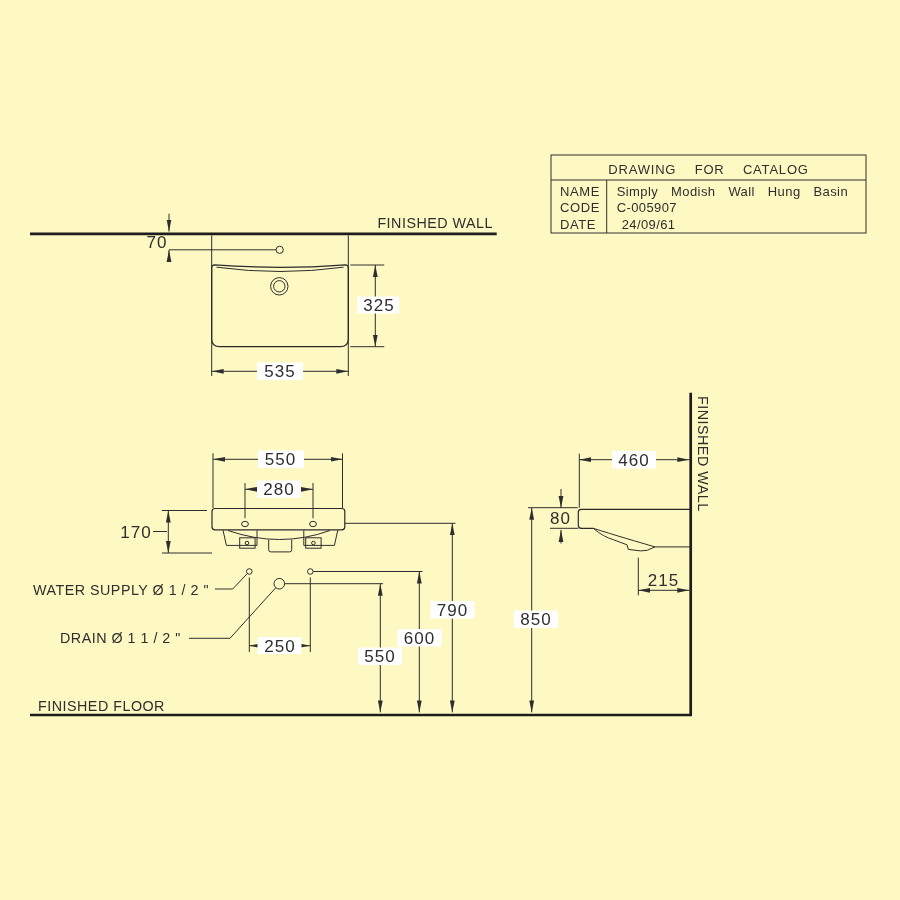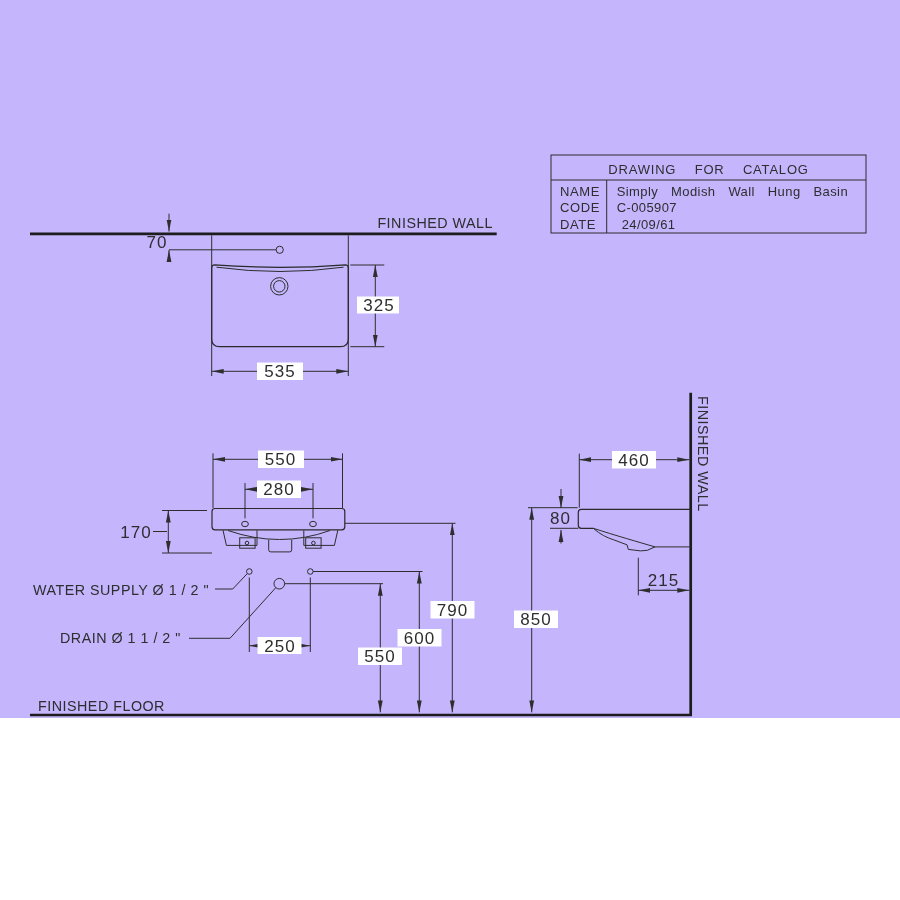--- a/index.html
+++ b/index.html
@@ -1,16 +1,16 @@
 <!DOCTYPE html>
 <html><head>
 <meta charset="utf-8">
 <style>
   html,body{margin:0;padding:0;background:#ffffff;}
-  .sheet{position:relative;width:900px;height:718px;background:#c4b5fd;overflow:hidden;
+  .sheet{position:relative;width:900px;height:900px;background:#fef9c3;overflow:hidden;
          font-family:"Liberation Sans", sans-serif;}
   svg{display:block;}
   .ln{stroke:#2e2e2e;stroke-width:1;fill:none;}
   .obj{stroke:#2a2a2a;stroke-width:1.2;fill:none;}
   .thick{stroke:#1d1d1d;stroke-width:2.7;fill:none;}
   .mask{fill:#ffffff;stroke:none;}
   text{fill:#2e2e2e;}
   .dimtxt{font-size:17px;letter-spacing:1px;font-family:"Liberation Sans",sans-serif;}
   .lbl{font-size:14.3px;letter-spacing:0.5px;font-family:"Liberation Sans",sans-serif;}
   .tbhead{font-size:13px;letter-spacing:0.8px;word-spacing:14px;}

